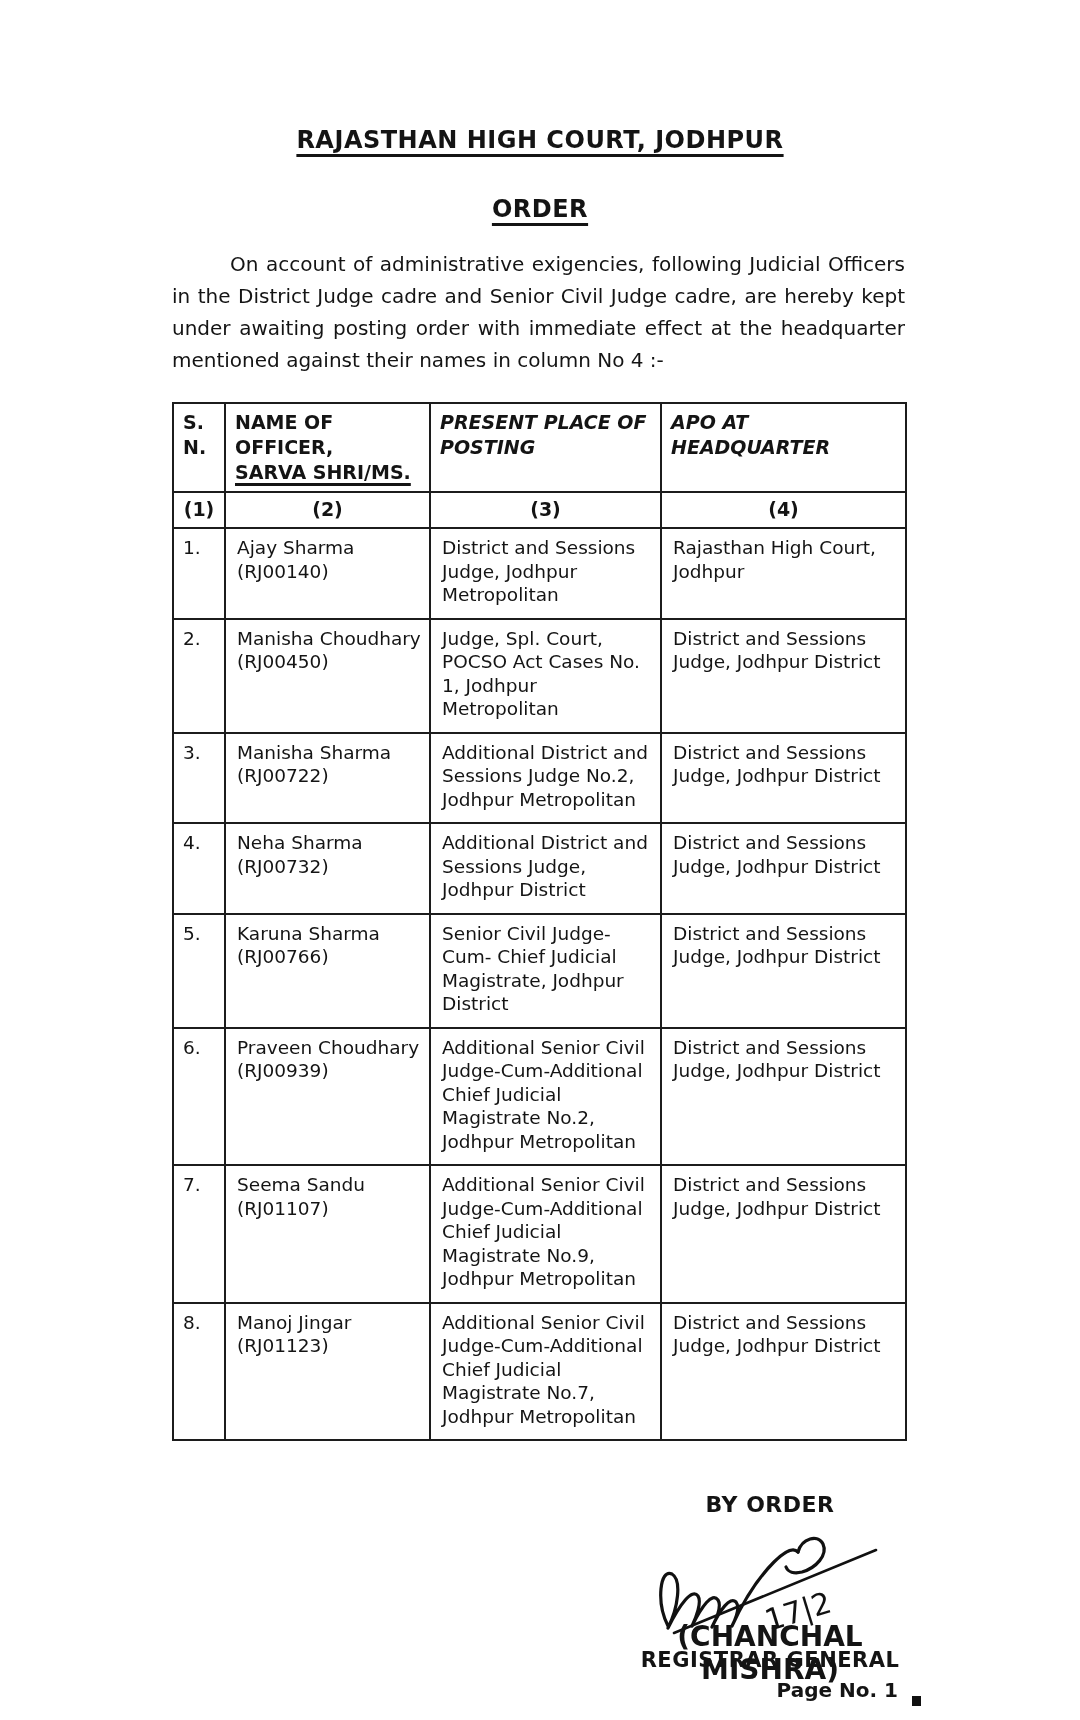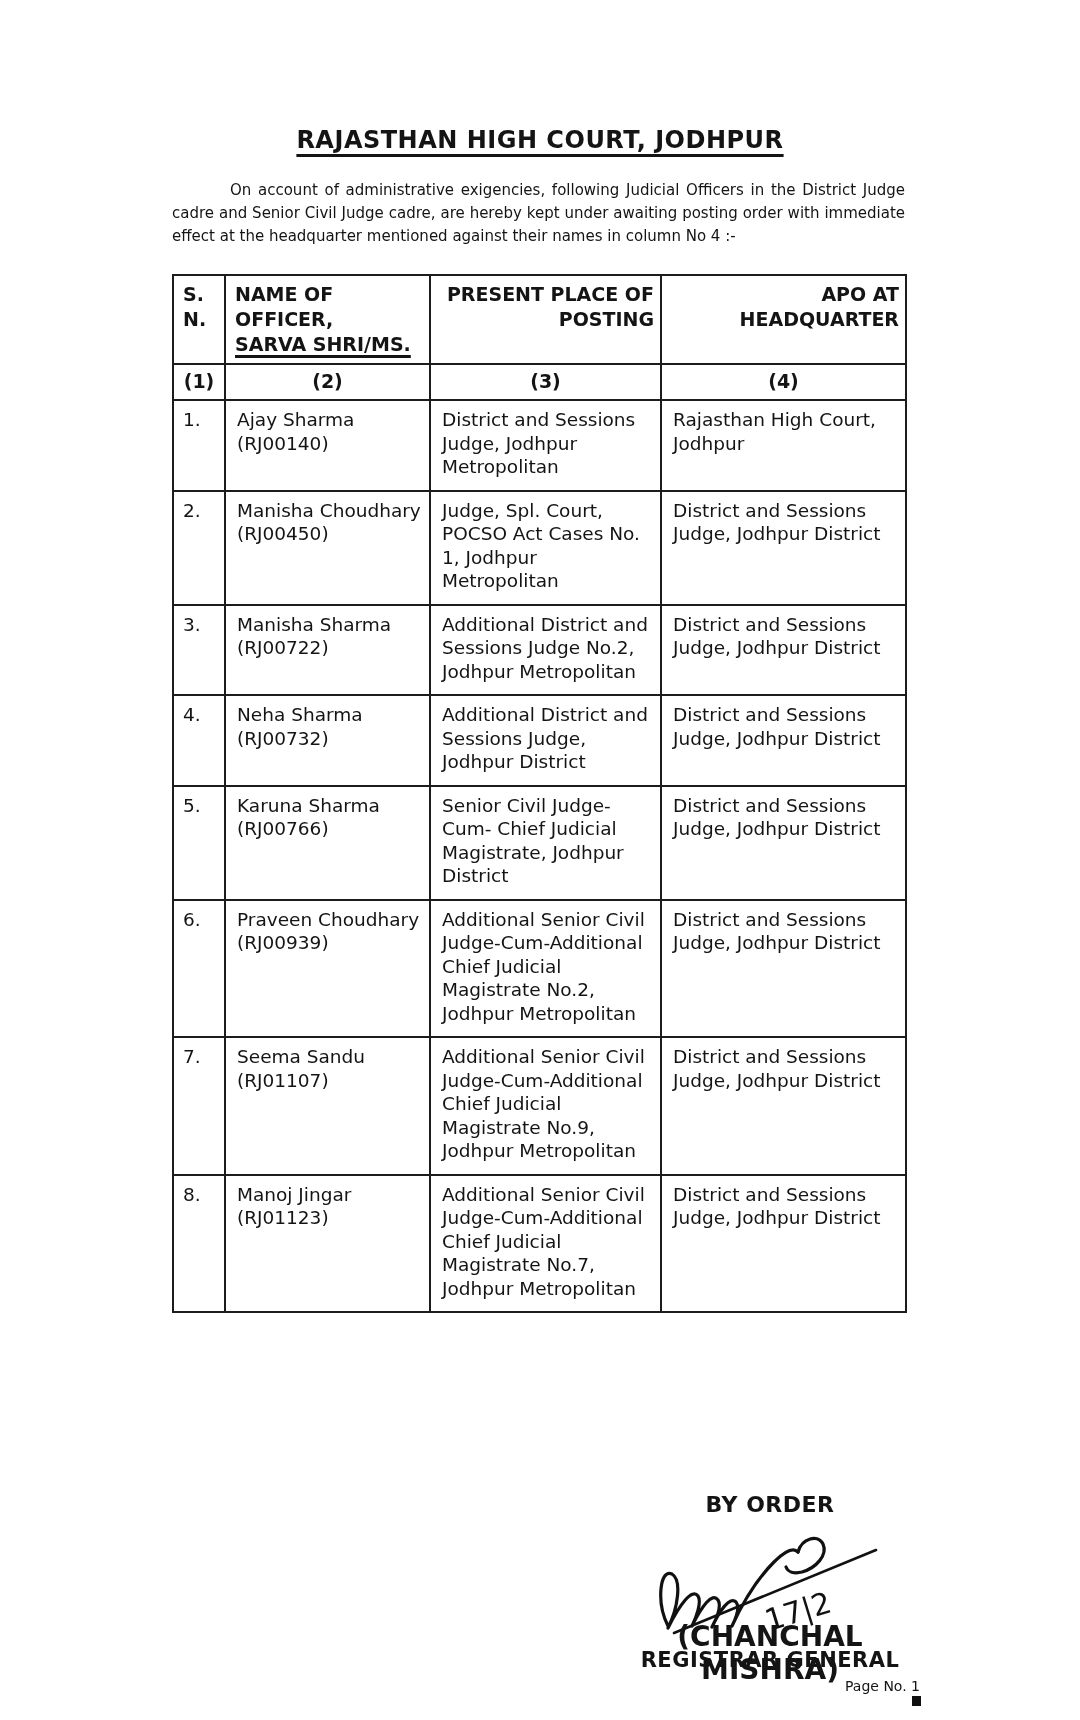--- a/index.html
+++ b/index.html
@@ -37,22 +37,22 @@
   .ref-row {
     display:flex;
     justify-content:space-between;
     margin-top:40px;
     font-size:21px;
     font-weight:bold;
   }
 
   .body-text {
     margin-top:25px;
-    font-size:15px;
-    line-height:23px;
+    font-size:20px;
+    line-height:32px;
     text-align:justify;
     text-indent:58px;
   }
 
   table.officers {
     margin-top:26px;
     width:733px;
     border-collapse:collapse;
     table-layout:fixed;
   }
@@ -65,21 +65,21 @@
     vertical-align:top;
   }
   table.officers thead th {
     font-size:19px;
     font-weight:bold;
     line-height:25px;
     padding:6px 6px 6px 9px;
     text-align:left;
     white-space:pre-line;
   }
-  table.officers thead th.center { text-align:right; }
+  table.officers thead th.center { text-align:left;font-style:italic; }
   table.officers thead tr.nums th {
     text-align:center;
     padding:4px 2px 6px 2px;
     line-height:24px;
   }
   .u-head {
     display:inline-block;
     text-decoration:underline;
     text-decoration-thickness:3px;
     text-underline-offset:4px;
@@ -117,23 +117,23 @@
     position:absolute;
     left:620px; top:1632px;
     width:300px;
     text-align:center;
     font-size:21px;
     font-weight:bold;
     letter-spacing:0.5px;
   }
   .page-no {
     position:absolute;
-    right:160px; top:1662px;
-    font-size:14px;
-    font-weight:normal;
+    right:182px; top:1662px;
+    font-size:20px;
+    font-weight:bold;
   }
   .scan-bar {
     position:absolute;
     left:396px; right:0; bottom:0;
     height:6px;
     background:#171717;
   }
   .scan-speck {
     position:absolute;
     left:912px; top:1680px;
@@ -143,20 +143,23 @@
 </style>
 </head>
 <body>
 
 <div class="page">
 
   <div class="doc-title">
     <span class="u-line">RAJASTHAN HIGH COURT, JODHPUR</span>
   </div>
 
+  <div class="order-title">
+    <span class="u-line">ORDER</span>
+  </div>
 
   <div class="content">
 
     <p class="body-text">On account of administrative exigencies, following Judicial Officers in the District Judge cadre and Senior Civil Judge cadre, are hereby kept under awaiting posting order with immediate effect at the headquarter mentioned against their names in column No 4 :-</p>
 
     <table class="officers">
       <colgroup>
           <col class="c1">
           <col class="c2">
           <col class="c3">

